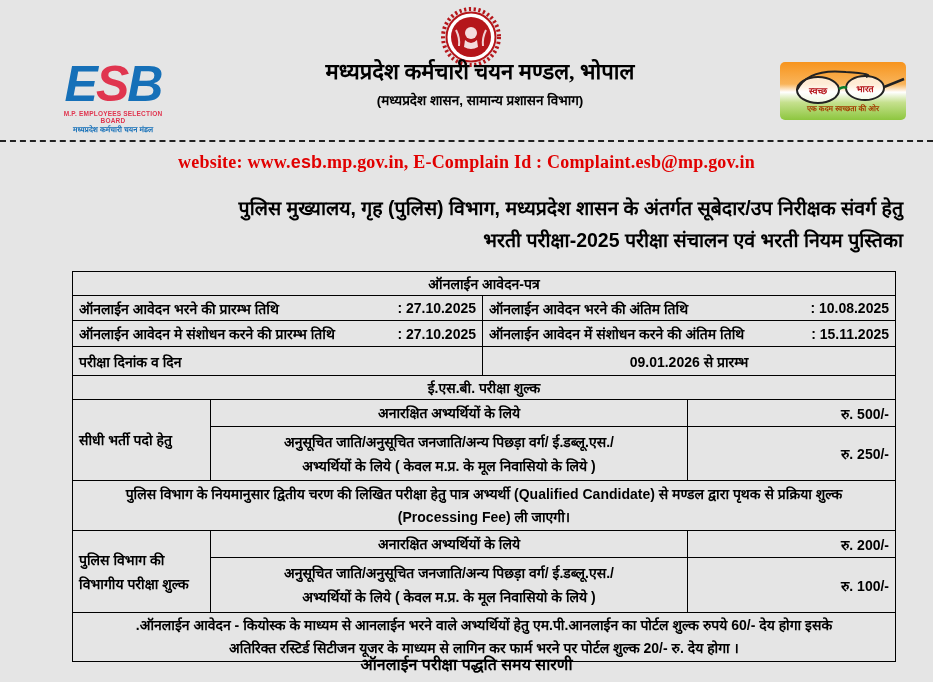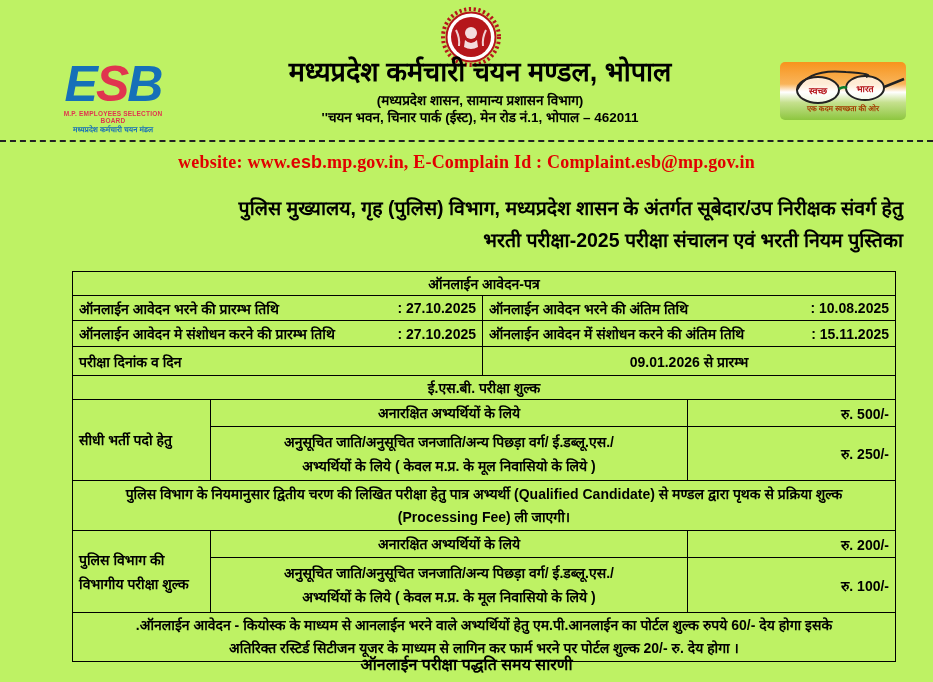--- a/index.html
+++ b/index.html
@@ -1,31 +1,31 @@
 <!DOCTYPE html>
 <html><head>
 <meta charset="utf-8">
 <style>
   * { margin:0; padding:0; box-sizing:border-box; }
   html,body { background:#fff; }
   body { font-family:"Liberation Sans", sans-serif; color:#000; }
-  .page { position:relative; width:933px; height:682px; background:#bef264; overflow:hidden; }
+  .page { position:relative; width:933px; height:682px; background:#e5e5e5; overflow:hidden; }
 
   
   .esb-logo { position:absolute; left:55px; top:58px; width:116px; height:84px; text-align:center; }
   .esb-word { font-size:50px; font-weight:bold; letter-spacing:-2px; line-height:52px;
               font-family:"Liberation Sans", sans-serif; font-style:italic; }
   .esb-word .b { color:#1670b8; } .esb-word .r { color:#e0354f; }
   .esb-sub1 { font-size:6.5px; font-weight:bold; color:#e0354f; letter-spacing:.2px; }
   .esb-sub2 { font-size:7.5px; font-weight:bold; color:#1670b8; }
 
   .emblem { position:absolute; left:438px; top:6px; width:66px; height:62px; }
 
   .head-center { position:absolute; left:175px; top:52px; width:610px; text-align:center; }
-  .org-name { font-size:27px; font-weight:bold; white-space:nowrap; line-height:40px; }
+  .org-name { font-size:22px; font-weight:bold; white-space:nowrap; line-height:40px;font-family:Liberation Serif, serif; }
   .org-dept, .org-address { font-size:13.5px; font-weight:bold; line-height:17px; }
 
   .swachh { position:absolute; left:780px; top:62px; width:126px; height:58px;
             border-radius:5px; overflow:hidden;
             background:linear-gradient(180deg,#f7941d 0%,#f9b45a 38%,#ffffff 52%,#c5e08d 70%,#8dc63f 100%); }
   .swachh svg { display:block; }
 
   .dash-sep { position:absolute; left:0; top:140px; width:933px; border-top:2.5px dashed #222; }
 
   
@@ -82,21 +82,20 @@
       <circle cx="33" cy="31" r="20" fill="#b5161b"></circle>
       <circle cx="33" cy="27" r="6" fill="#fff" opacity="0.85"></circle>
       <path d="M27 34 q6 6 12 0 l1 7 q-7 4 -14 0 z" fill="#fff" opacity="0.85"></path>
       <path d="M18 24 q4 8 3 16 M48 24 q-4 8 -3 16" stroke="#fff" stroke-width="2" fill="none" opacity="0.8"></path>
     </svg>
   </div>
 
   <div class="head-center">
     <div class="org-name">मध्यप्रदेश कर्मचारी चयन मण्डल, भोपाल</div>
     <div class="org-dept">(मध्यप्रदेश शासन, सामान्य प्रशासन विभाग)</div>
-    <div class="org-address">''चयन भवन, चिनार पार्क (ईस्ट), मेन रोड नं.1, भोपाल – 462011</div>
   </div>
 
   <div class="swachh">
     <svg width="126" height="58" viewBox="0 0 126 58">
       <ellipse cx="38" cy="28" rx="21" ry="13" fill="rgba(255,255,255,.75)" stroke="#222" stroke-width="2"></ellipse>
       <ellipse cx="85" cy="26" rx="19" ry="12" fill="rgba(255,255,255,.75)" stroke="#222" stroke-width="2"></ellipse>
       <path d="M59 27 q4 -3 8 -1" stroke="#0a7d2c" stroke-width="2.5" fill="none"></path>
       <path d="M17 28 Q28 6 66 10 Q96 12 86 15" stroke="#222" stroke-width="2" fill="none"></path>
       <path d="M104 25 L124 17" stroke="#222" stroke-width="2.5" fill="none"></path>
       <text x="38" y="32" text-anchor="middle" font-size="9" font-weight="bold" fill="#b5161b">स्वच्छ</text>

